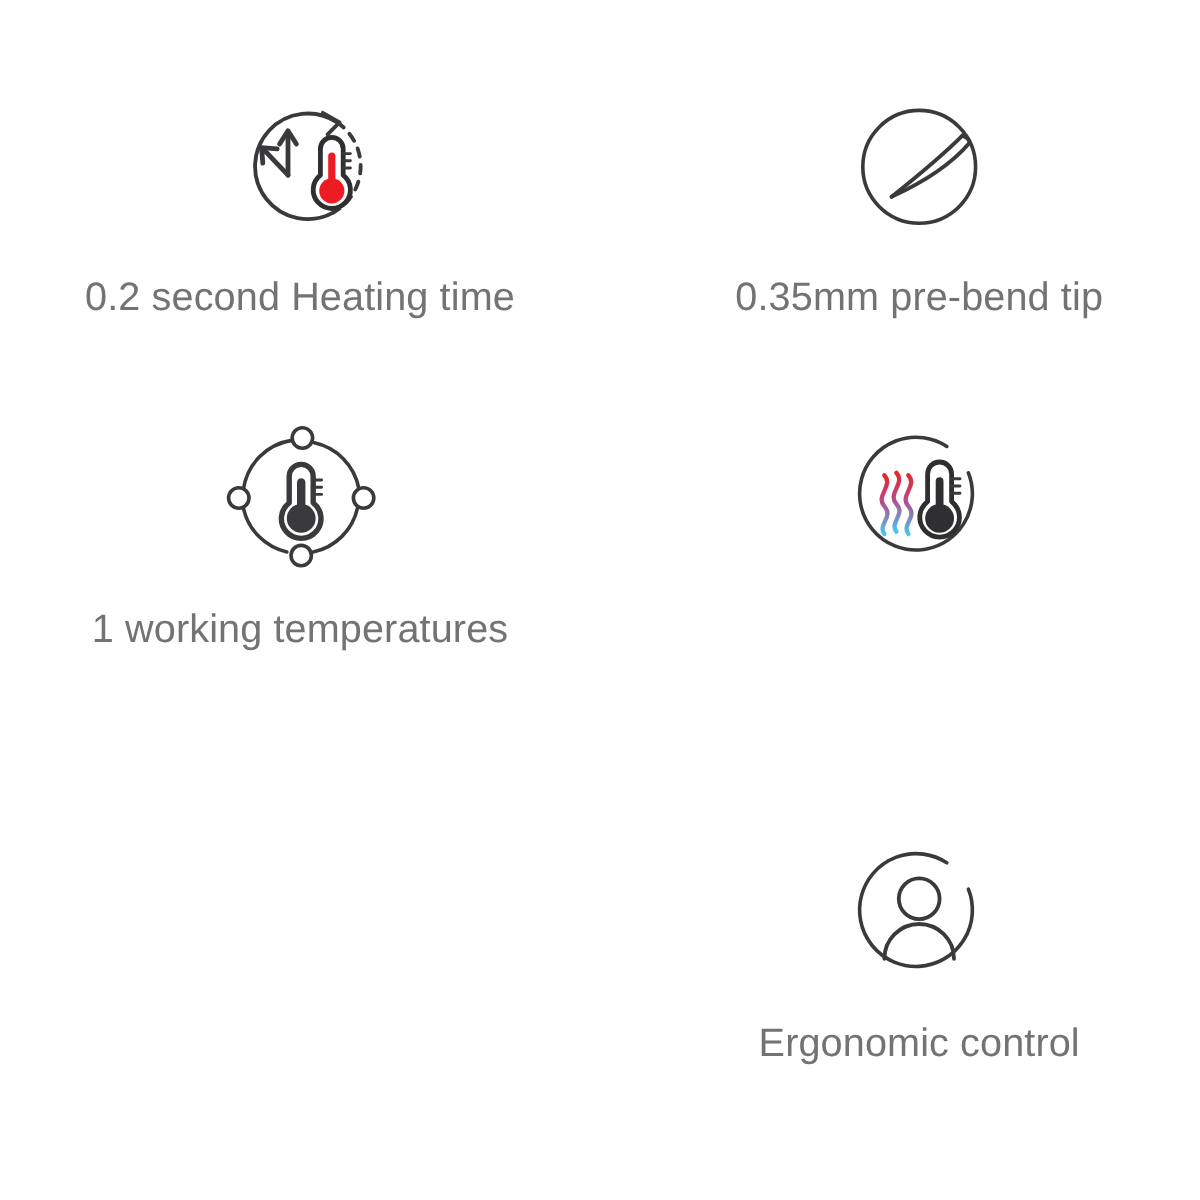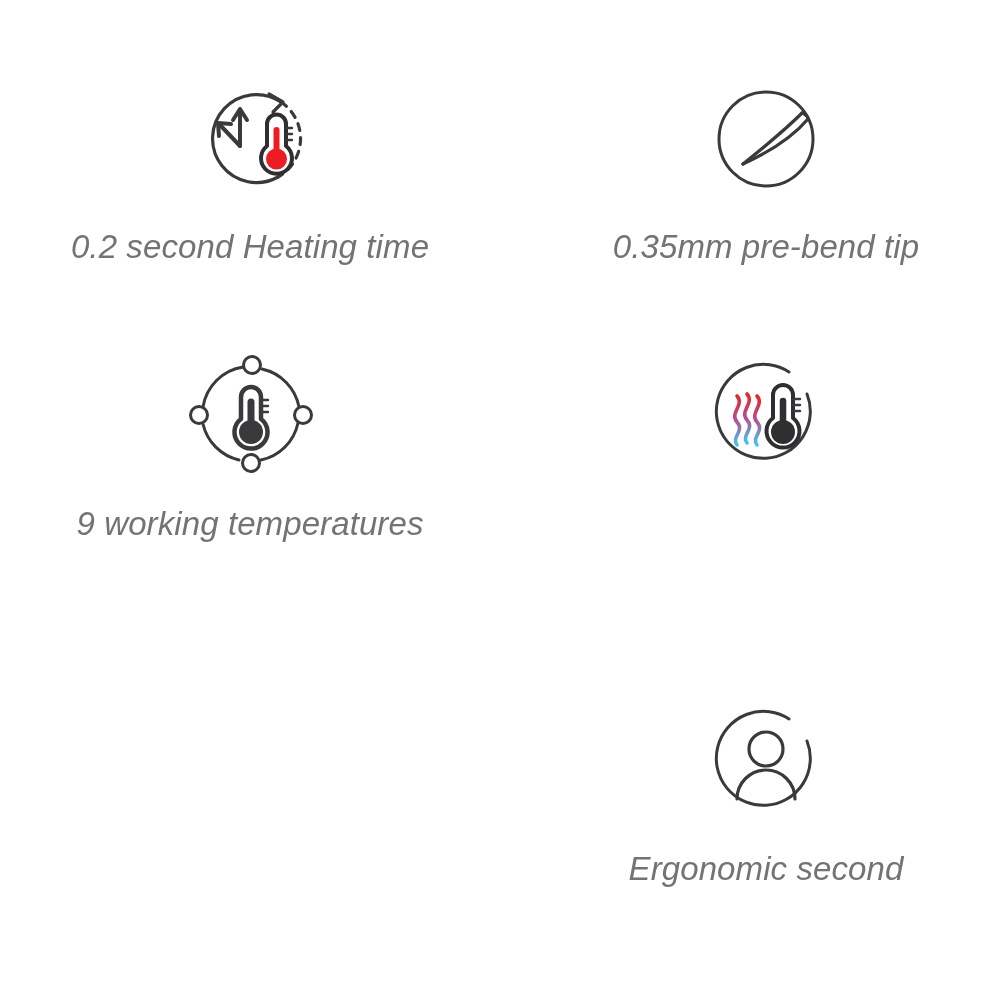--- a/index.html
+++ b/index.html
@@ -13,21 +13,20 @@
     background: #ffffff;
     font-family: "Liberation Sans", sans-serif;
     overflow: hidden;
   }
 
   #feature-grid {
     position: relative;
     width: 1000px;
     height: 1000px;
     box-sizing: border-box;
-    font-style: italic;
   }
 
   .feature-cell {
     position: absolute;
     width: 500px;
     display: flex;
     flex-direction: column;
     align-items: center;
     justify-content: flex-start;
   }
@@ -129,21 +128,21 @@
         <circle cx="118" cy="62" r="8.5" fill="#ffffff"></circle>
         <circle cx="66" cy="110" r="8.5" fill="#ffffff"></circle>
         <circle cx="14" cy="62" r="8.5" fill="#ffffff"></circle>
 
         <path d="M 56 44 a 10 10 0 0 1 20 0 v 22 a 16.5 16.5 0 1 1 -20 0 z" stroke="#3a3a3c" stroke-width="4.5" fill="#ffffff"></path>
         <path d="M 66 49 L 66 70" stroke="#3a3a3c" stroke-width="7"></path>
         <circle cx="66" cy="79" r="12" fill="#3a3a3c" stroke="none"></circle>
         <path d="M 76 47 L 83 47 M 76 53 L 83 53 M 76 59 L 83 59" stroke-width="2.4"></path>
       </svg>
     </div>
-    <div class="feature-label">9 working temperatures</div>
+    <div class="feature-label">1 working temperatures</div>
   </div>
 
   <div class="feature-cell row-2 col-right">
     <div class="icon-wrap">
       <svg viewBox="0 0 130 122" xmlns="http://www.w3.org/2000/svg" fill="none" stroke="#3a3a3c" stroke-width="3" stroke-linecap="round" stroke-linejoin="round">
         <defs>
           <linearGradient id="heatwave" x1="0" y1="0" x2="0" y2="1">
             <stop offset="0%" stop-color="#E02B2B"></stop>
             <stop offset="45%" stop-color="#B84A8A"></stop>
             <stop offset="100%" stop-color="#45C6F2"></stop>
@@ -171,16 +170,16 @@
     <div class="icon-wrap">
       <svg viewBox="0 0 130 122" xmlns="http://www.w3.org/2000/svg" fill="none" stroke="#3a3a3c" stroke-width="3" stroke-linecap="round" stroke-linejoin="round">
 
         <path d="M 88 19 A 47 47 0 1 0 106 41" stroke-width="3"></path>
 
         <circle cx="65" cy="49" r="17" stroke-width="3.2"></circle>
 
         <path d="M 36 99 a 29 29 0 0 1 58 0" stroke-width="3.2"></path>
       </svg>
     </div>
-    <div class="feature-label">Ergonomic second</div>
+    <div class="feature-label">Ergonomic control</div>
   </div>
 
 </div>
 
 </body></html>

